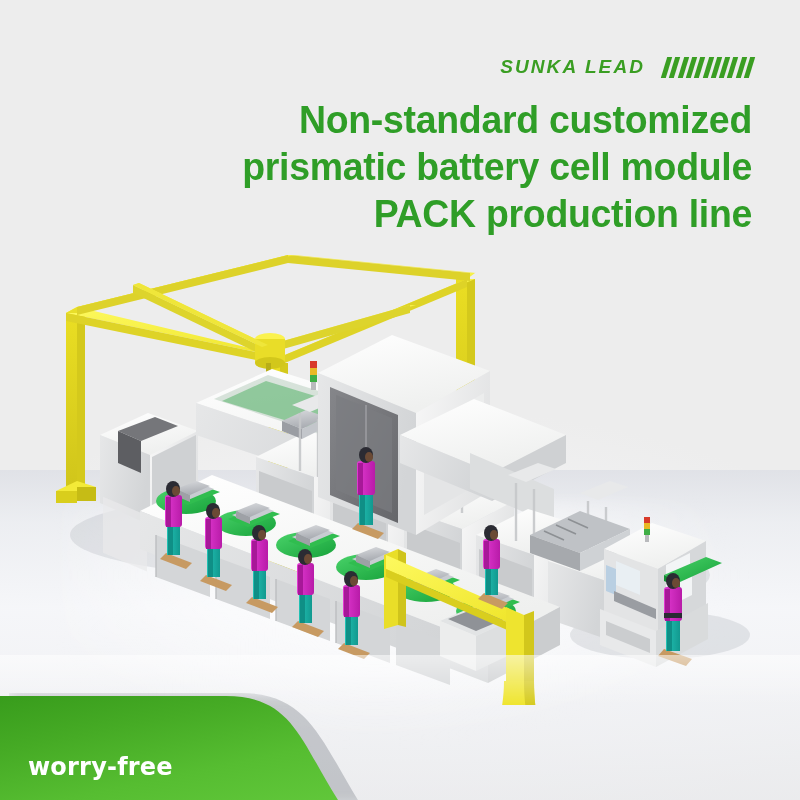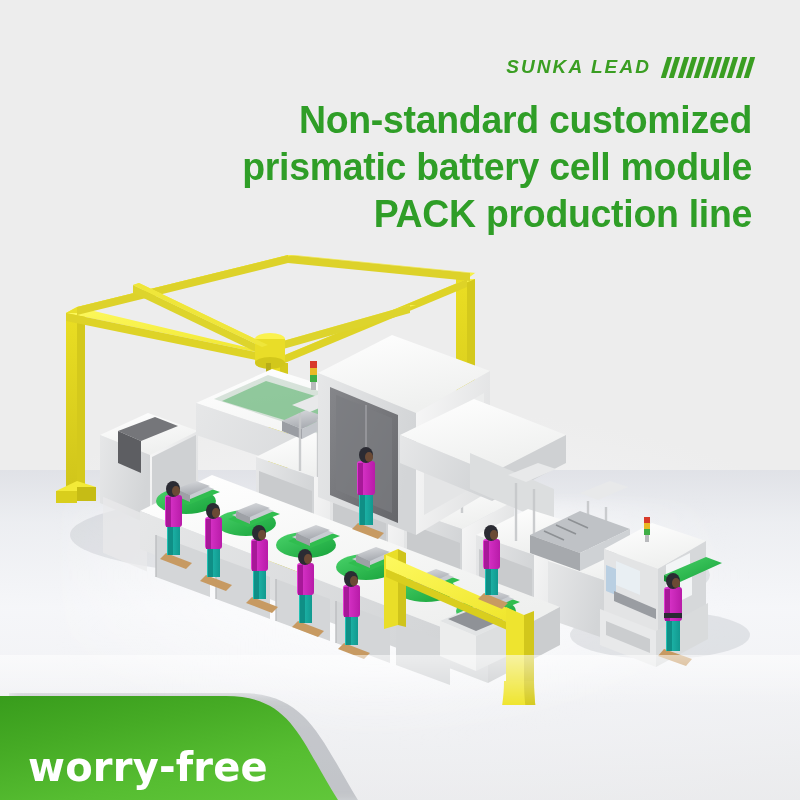--- a/index.html
+++ b/index.html
@@ -32,21 +32,21 @@
   }
   .floor-sheen {
     position:absolute; left:60px; top:500px; width:700px; height:250px;
     background:radial-gradient(ellipse at 45% 30%, rgba(255,255,255,.85) 0%, rgba(255,255,255,0) 68%);
     filter:blur(6px);
   }
 
   
   .brandline {
     position:absolute; right:48px; top:56px;
-    display:flex; align-items:center; gap:13px;
+    display:flex; align-items:center; gap:19px;
   }
   .brandname {
     font-family:"Liberation Sans", sans-serif;
     font-style:italic; font-weight:700;
     font-size:19px; letter-spacing:2.1px;
     color:#3a9e22; white-space:nowrap;
   }
   .brandbars { display:flex; gap:3.3px; height:21px; align-items:center; }
   .brandbars i {
     display:block; width:5px; height:21px;
@@ -75,21 +75,21 @@
   }
   .ribbon {
     position:absolute; left:0; bottom:0; width:400px; height:104px;
     background:linear-gradient(168deg,#389c1c 0%, #46ab25 30%, #56bd31 62%, #63c93c 100%);
     -webkit-clip-path: path("M 0 0 L 226 0 C 292 0 300 44 338 104 L 0 104 Z");
     clip-path: path("M 0 0 L 226 0 C 292 0 300 44 338 104 L 0 104 Z");
   }
   .ribbon-text {
     position:absolute; left:28px; bottom:14px;
     font-family:"DejaVu Sans", sans-serif;
-    font-weight:700; font-size:40px; line-height:38px;
+    font-weight:700; font-size:24px; line-height:38px;
     color:#ffffff; letter-spacing:.2px;
   }
   .ribbon-text span { display:block; white-space:nowrap; }
 
   
   #scene { position:absolute; left:0; top:235px; width:800px; height:470px; }
 </style>
 </head>
 <body>
 

